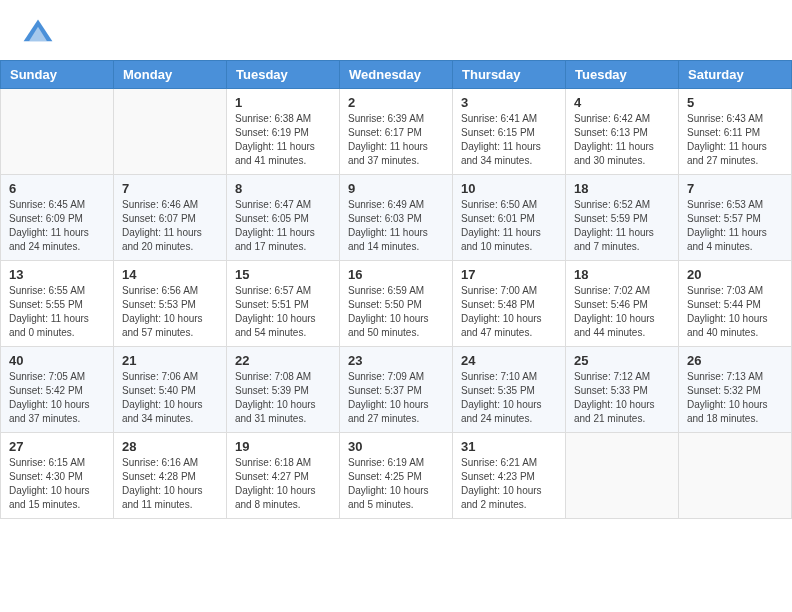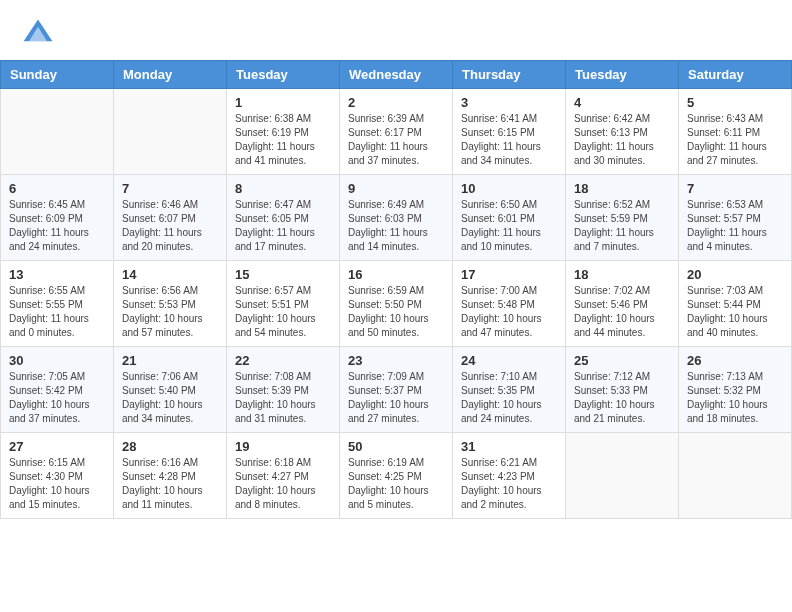--- a/index.html
+++ b/index.html
@@ -213,21 +213,21 @@
           <span class="day-number">18</span>
           <div class="day-info">Sunrise: 7:02 AM<br>Sunset: 5:46 PM<br>Daylight: 10 hours and 44 minutes.</div>
         </td>
         <td>
           <span class="day-number">20</span>
           <div class="day-info">Sunrise: 7:03 AM<br>Sunset: 5:44 PM<br>Daylight: 10 hours and 40 minutes.</div>
         </td>
       </tr>
       <tr>
         <td>
-          <span class="day-number">30</span>
+          <span class="day-number">40</span>
           <div class="day-info">Sunrise: 7:05 AM<br>Sunset: 5:42 PM<br>Daylight: 10 hours and 37 minutes.</div>
         </td>
         <td>
           <span class="day-number">21</span>
           <div class="day-info">Sunrise: 7:06 AM<br>Sunset: 5:40 PM<br>Daylight: 10 hours and 34 minutes.</div>
         </td>
         <td>
           <span class="day-number">22</span>
           <div class="day-info">Sunrise: 7:08 AM<br>Sunset: 5:39 PM<br>Daylight: 10 hours and 31 minutes.</div>
         </td>
@@ -255,21 +255,21 @@
         </td>
         <td>
           <span class="day-number">28</span>
           <div class="day-info">Sunrise: 6:16 AM<br>Sunset: 4:28 PM<br>Daylight: 10 hours and 11 minutes.</div>
         </td>
         <td>
           <span class="day-number">19</span>
           <div class="day-info">Sunrise: 6:18 AM<br>Sunset: 4:27 PM<br>Daylight: 10 hours and 8 minutes.</div>
         </td>
         <td>
-          <span class="day-number">50</span>
+          <span class="day-number">30</span>
           <div class="day-info">Sunrise: 6:19 AM<br>Sunset: 4:25 PM<br>Daylight: 10 hours and 5 minutes.</div>
         </td>
         <td>
           <span class="day-number">31</span>
           <div class="day-info">Sunrise: 6:21 AM<br>Sunset: 4:23 PM<br>Daylight: 10 hours and 2 minutes.</div>
         </td>
         <td class="empty-cell"></td>
         <td class="empty-cell"></td>
       </tr>
     </tbody>

